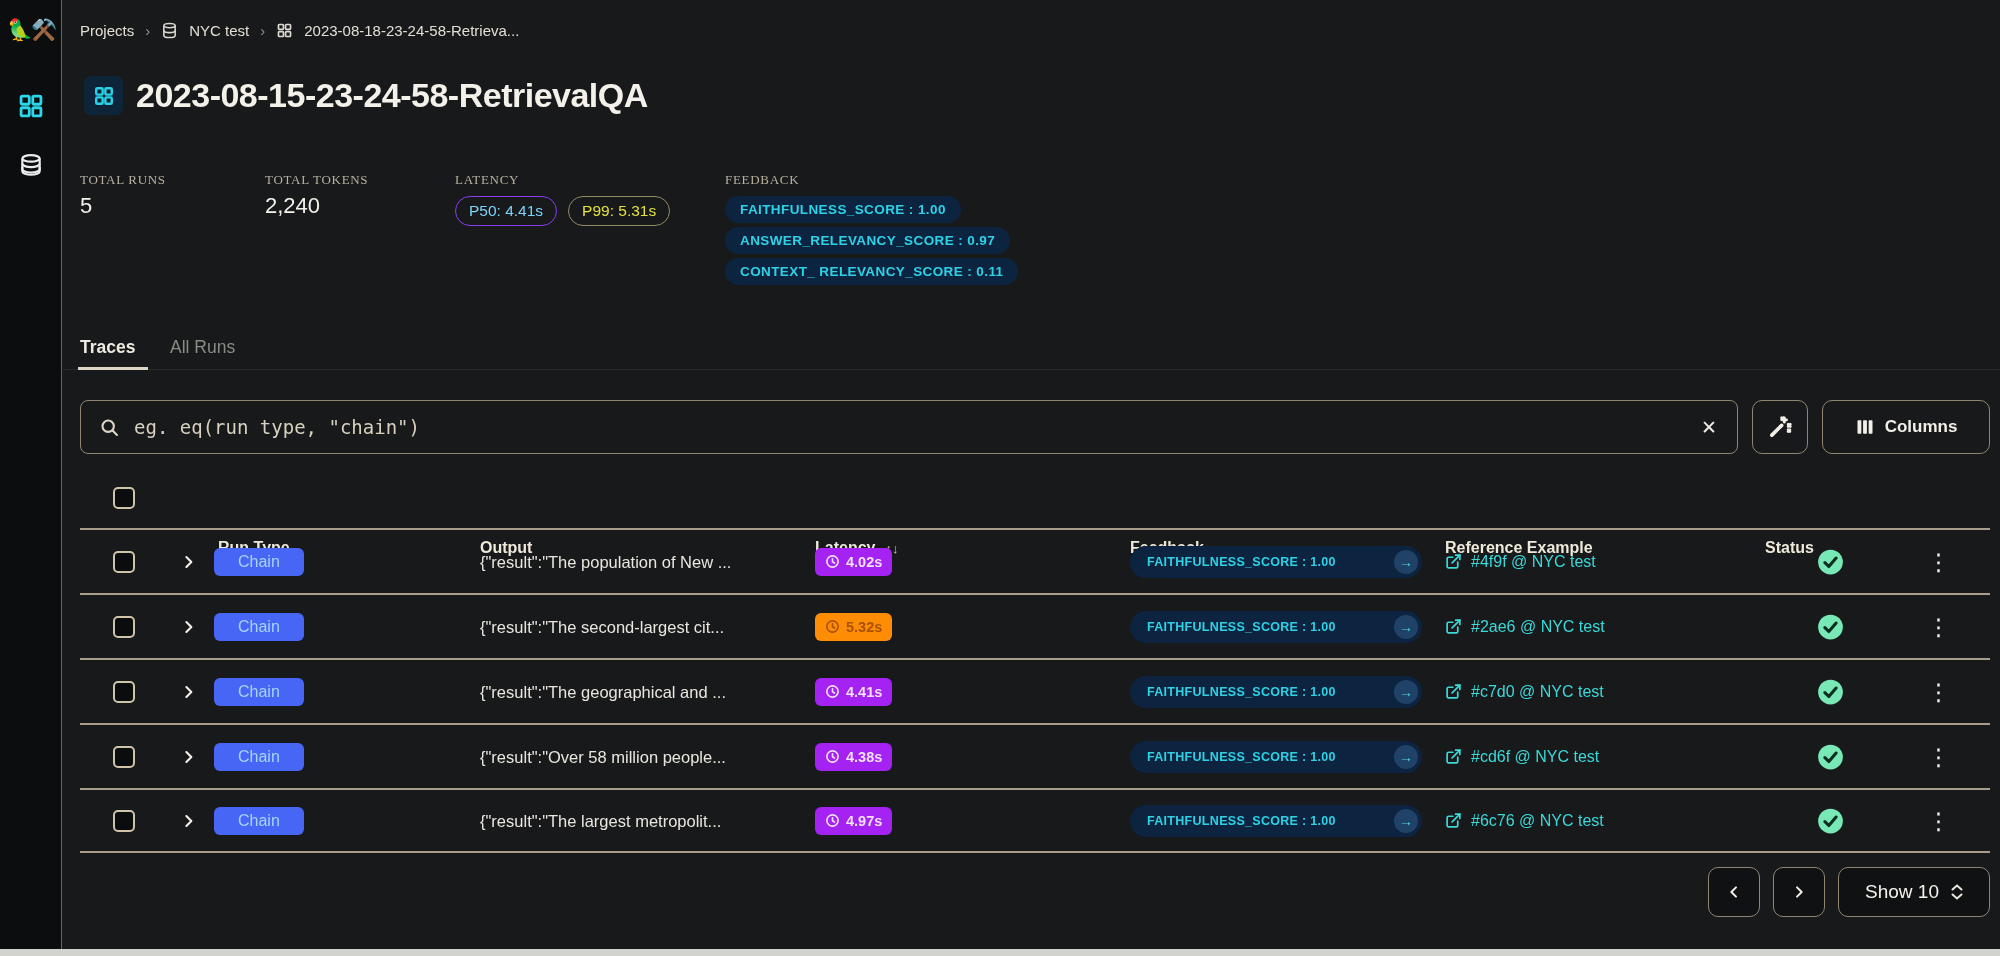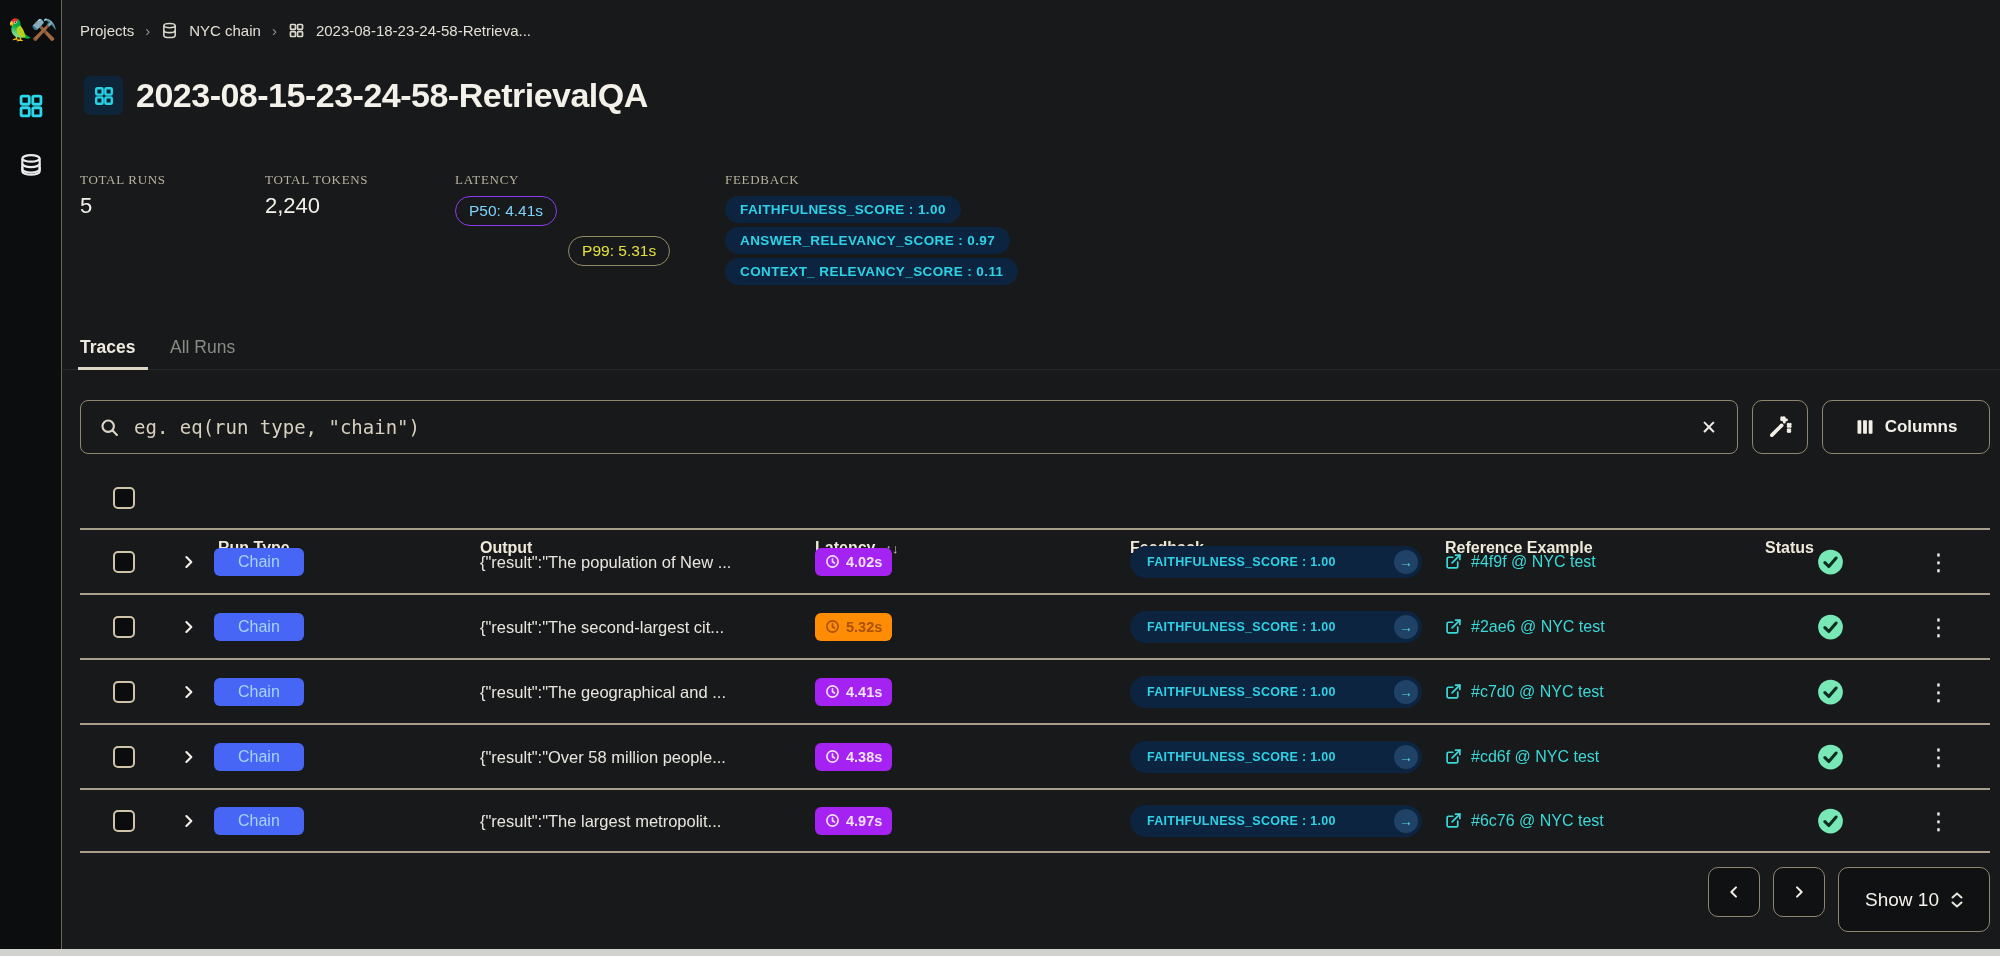--- a/index.html
+++ b/index.html
@@ -35,21 +35,21 @@
   .page-title { font-size:34px; font-weight:700; color:#f4f1ea; letter-spacing:-0.5px; }
 
   
   .stat-label { position:absolute; top:172px; font-size:13px; font-weight:500;
     letter-spacing:0.7px; color:#b9b2a1;font-family:Liberation Serif, serif; }
   .stat-value { position:absolute; top:193px; font-size:22px; color:#f4f1ea; }
   .lat-pills { position:absolute; left:392px; top:196px; display:flex; gap:11px; }
   .lat-chip { height:30px; border-radius:15px; display:flex; align-items:center;
     padding:0 13px; font-size:15.5px; }
   .chip-p50 { border:1.5px solid #8b3cf0; color:#7dd3fc; }
-  .chip-p99 { border:1.5px solid #948a64; color:#e4e03e;margin-top:40px; }
+  .chip-p99 { border:1.5px solid #948a64; color:#e4e03e; }
   .fb-stack { position:absolute; left:662px; top:196px; display:flex; flex-direction:column; gap:4px; align-items:flex-start; }
   .fb-chip { height:27px; border-radius:14px; background:#0d2440; display:flex; align-items:center;
     padding:0 15px; font-size:13.5px; font-weight:700; letter-spacing:0.4px; color:#2ed2e6; }
 
   
   .tabs { position:absolute; left:0; right:0; top:334px; height:36px; border-bottom:1px solid #28292c; }
   .tab { position:absolute; top:3px; font-size:17.5px; cursor:pointer; }
   .tab-active { left:17px; color:#efe9e0; font-weight:700; }
   .tab-idle { left:107px; color:#8b8b86; font-weight:500; }
   .tab-underline { position:absolute; left:15px; top:33px; width:70px; height:3px; background:#ddd6c7; }
@@ -96,21 +96,21 @@
     color:#49d7e8; font-size:14px; display:flex; align-items:center; justify-content:center; }
   .ref { left:1365px; display:flex; align-items:center; gap:9px; color:#3cd9d9;
     font-size:16px; cursor:pointer; }
   .status { left:1737px; }
   .kebab { left:1843px; color:#ececec; font-size:23px; line-height:16px; cursor:pointer; padding:0 4px; }
 
   
   .pager { position:absolute; right:10px; top:867px; display:flex; gap:13px; }
   .page-btn { width:52px; height:50px; border:1.5px solid #8f8672; border-radius:10px;
     background:#0f1113; color:#f2efe8; display:flex; align-items:center; justify-content:center; cursor:pointer; }
-  .show-btn { width:152px; height:65px; border:1.5px solid #8f8672; border-radius:10px;
+  .show-btn { width:152px; height:50px; border:1.5px solid #8f8672; border-radius:10px;
     background:#0f1113; color:#f5f2ec; display:flex; align-items:center; justify-content:center;
     gap:12px; font-size:19px; cursor:pointer; }
   .caret-stack { display:flex; flex-direction:column; gap:2px; color:#e9e6df; }
 
   .bottom-strip { position:absolute; left:0; right:0; bottom:0; height:7px; background:#d2d2cf; z-index:5; }
 </style>
 </head>
 <body>
 
 <div class="sidebar">
@@ -138,21 +138,21 @@
   <div class="crumbs">
     <span class="crumb">Projects</span>
     <span class="crumb-sep">›</span>
     <span class="crumb-ic">
       <svg width="17" height="17" viewBox="0 0 24 24" fill="none" stroke="currentColor" stroke-width="2.2">
         <ellipse cx="12" cy="5" rx="8" ry="3"></ellipse>
         <path d="M4 5v7c0 1.66 3.58 3 8 3s8-1.34 8-3V5"></path>
         <path d="M4 12v7c0 1.66 3.58 3 8 3s8-1.34 8-3v-7"></path>
       </svg>
     </span>
-    <span class="crumb">NYC chain</span>
+    <span class="crumb">NYC test</span>
     <span class="crumb-sep">›</span>
     <span class="crumb-ic">
       <svg width="17" height="17" viewBox="0 0 24 24" fill="none" stroke="currentColor" stroke-width="2.4">
         <rect x="3.5" y="3.5" width="7" height="7" rx="1.2"></rect>
           <rect x="13.5" y="3.5" width="7" height="7" rx="1.2"></rect>
         <rect x="3.5" y="13.5" width="7" height="7" rx="1.2"></rect>
           <rect x="13.5" y="13.5" width="7" height="7" rx="1.2"></rect>
       </svg>
     </span>
     <span class="crumb">2023-08-18-23-24-58-Retrieva...</span>

